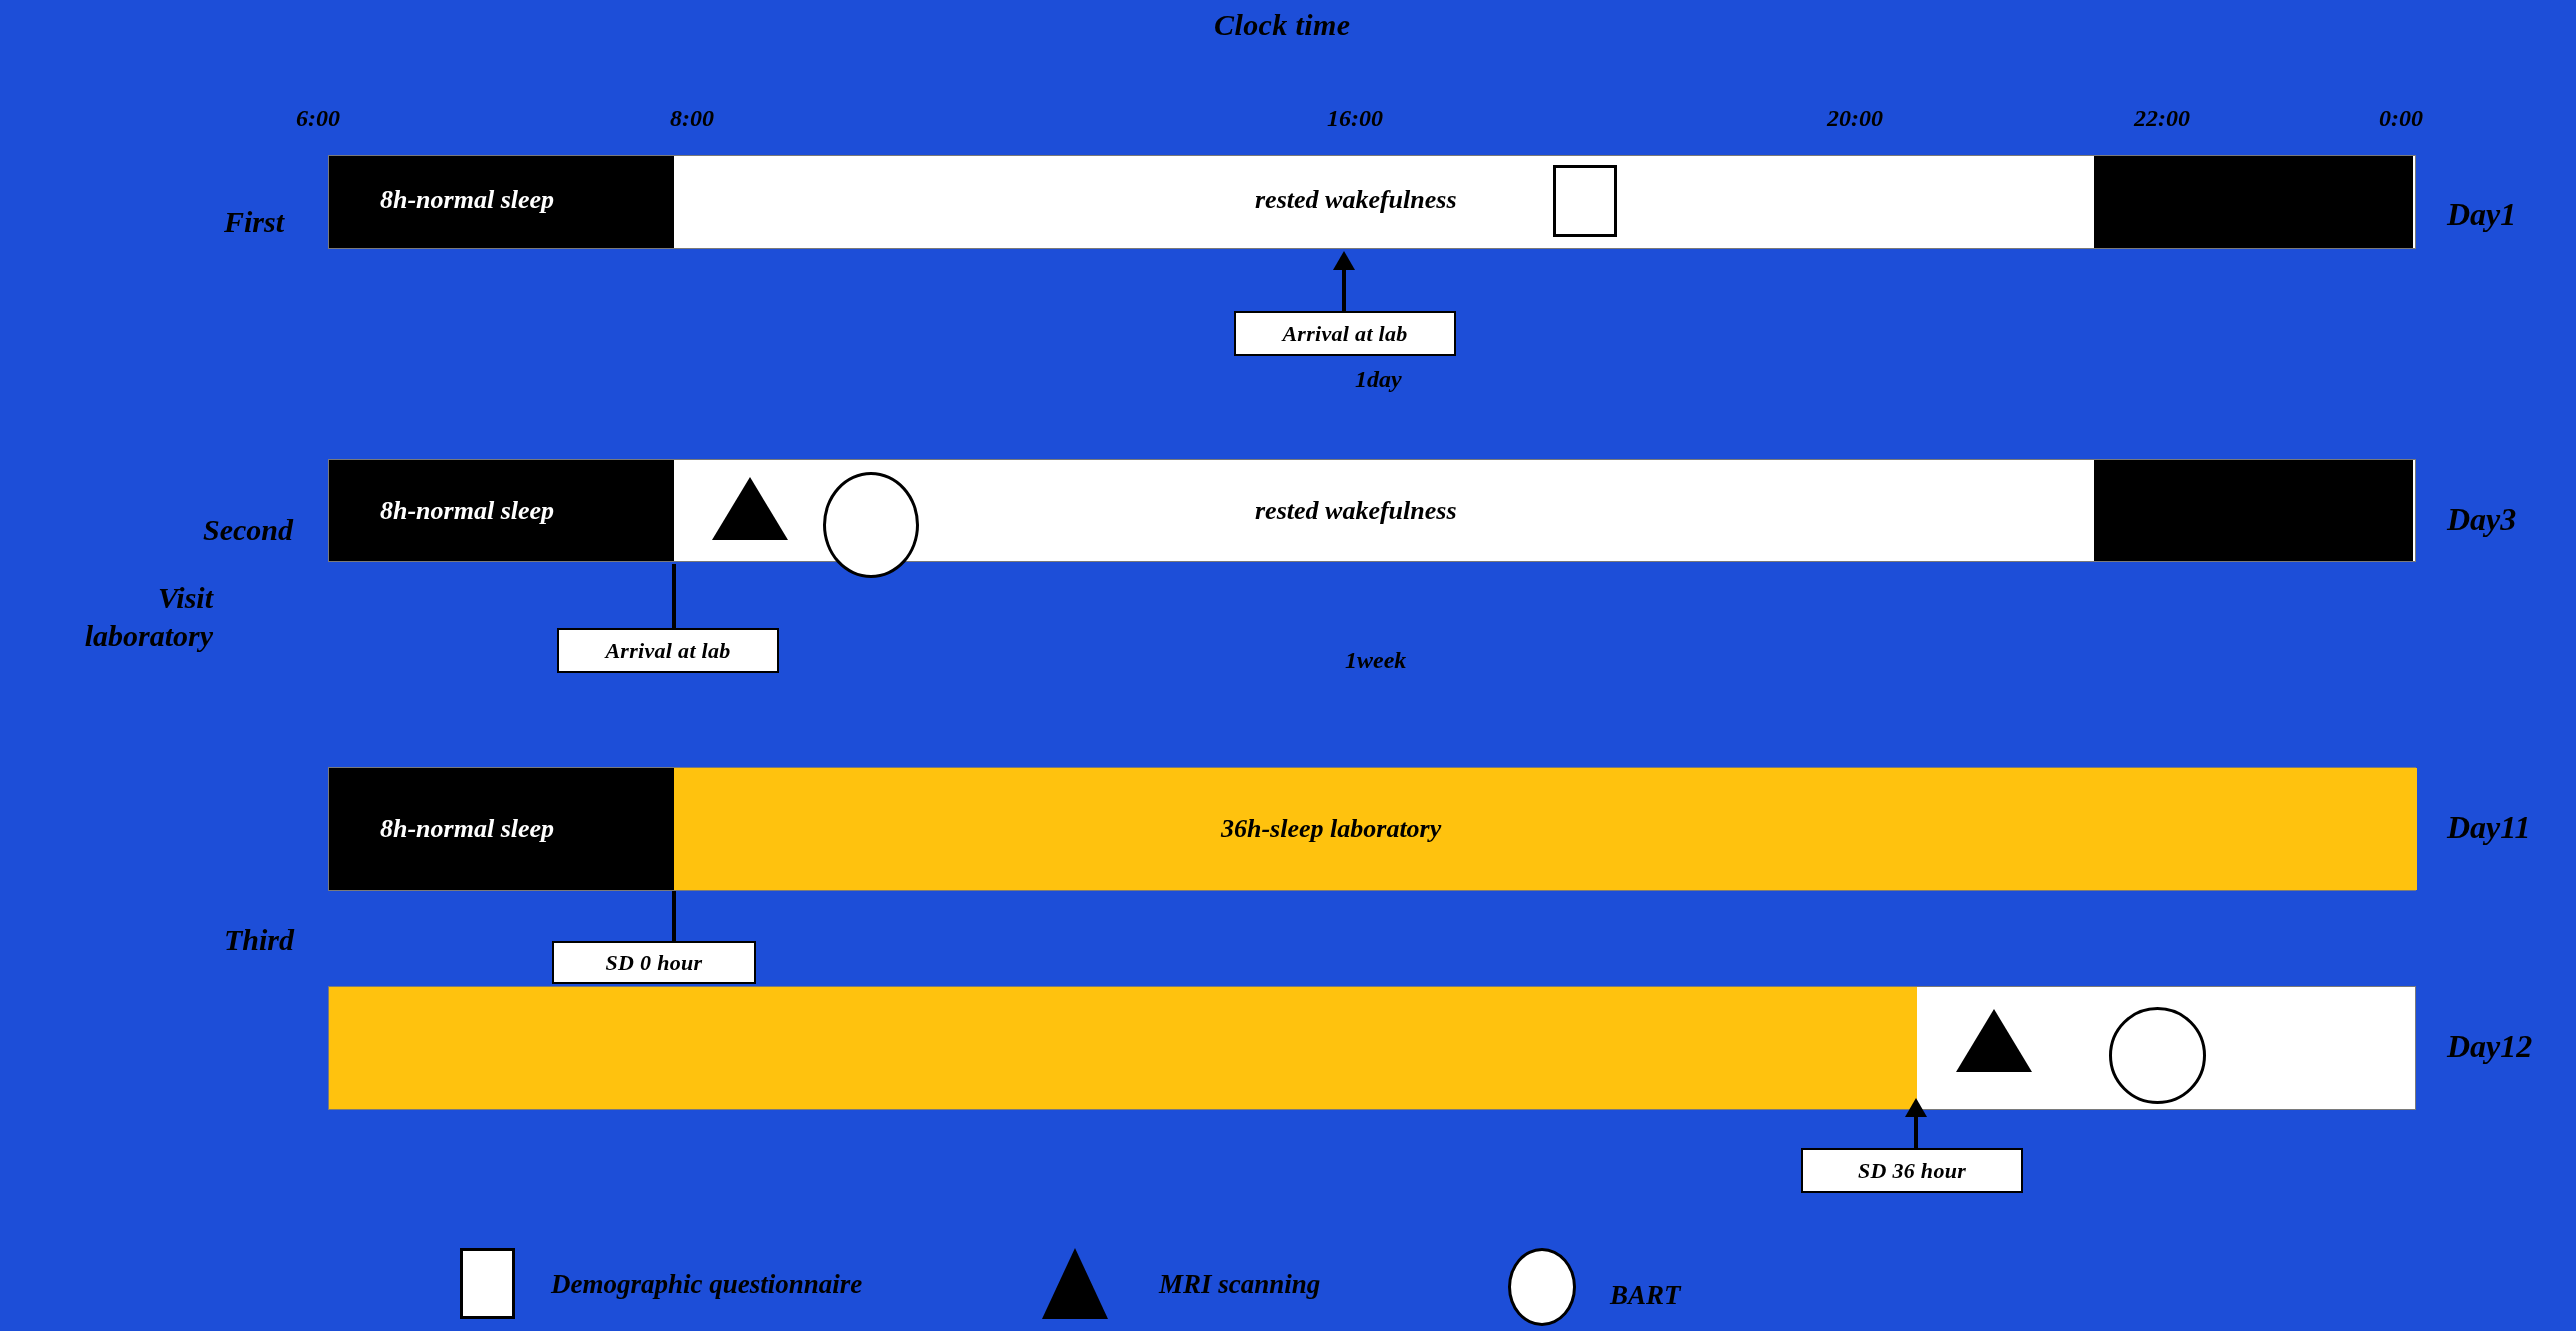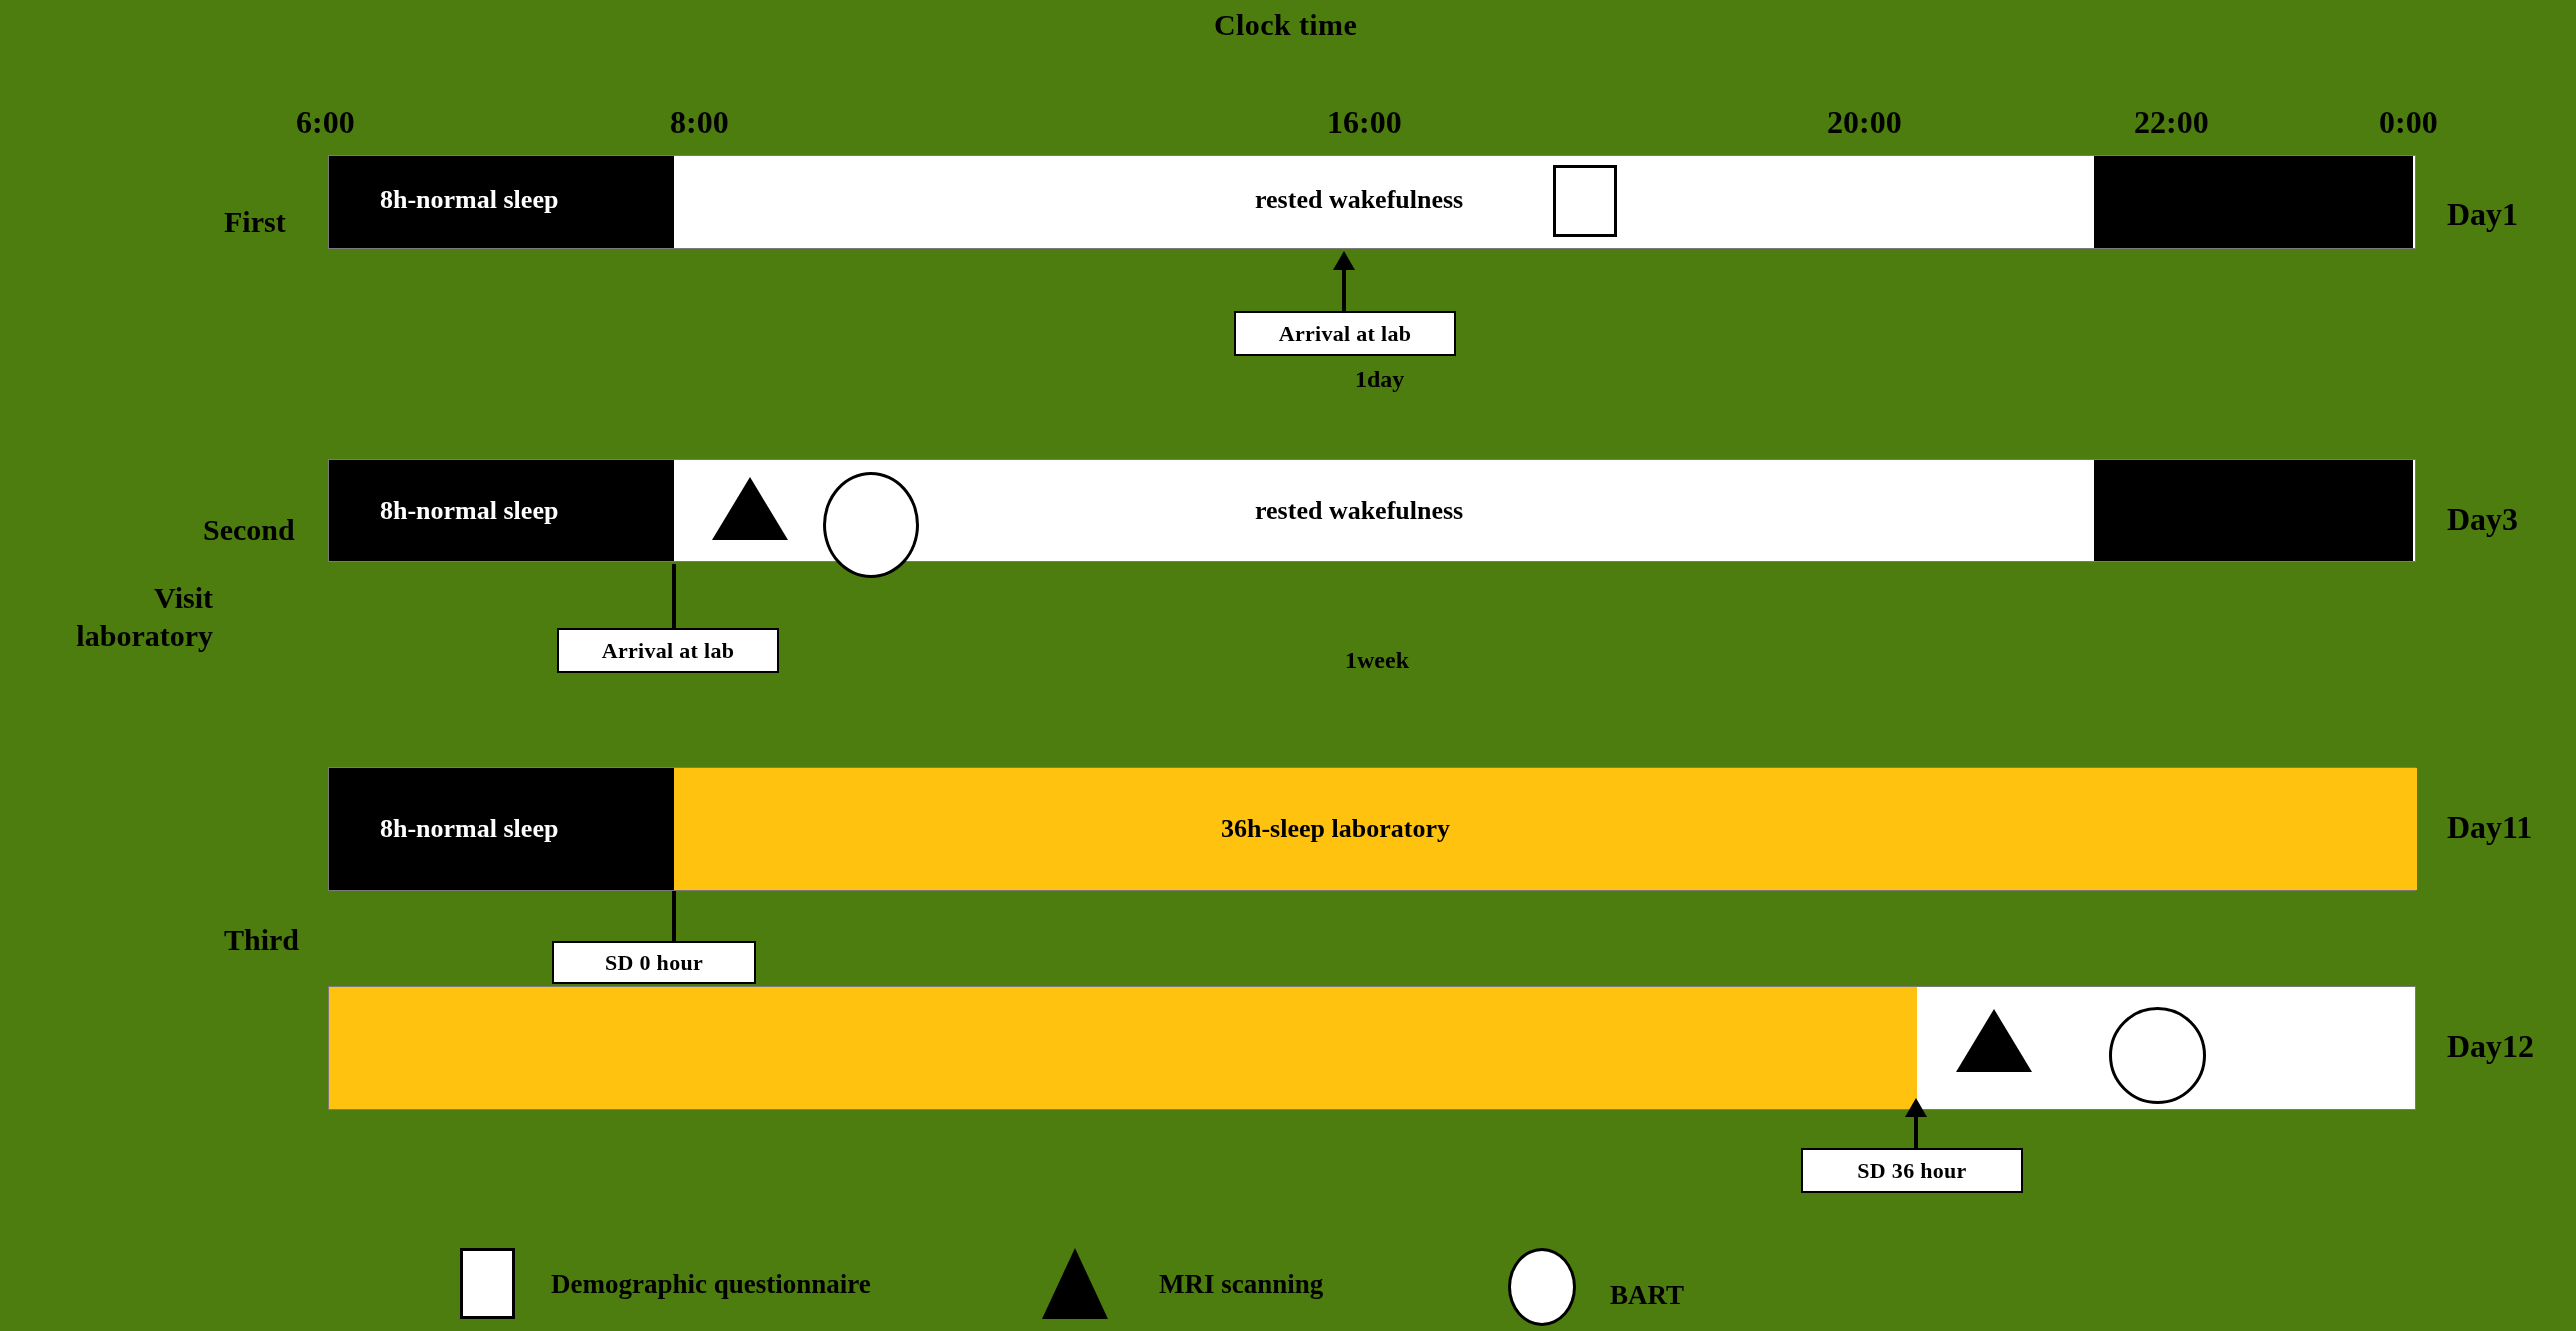--- a/index.html
+++ b/index.html
@@ -8,37 +8,38 @@
     background: #ffffff;
   }
   body {
     font-family: "Liberation Serif", "DejaVu Serif", serif;
     color: #000000;
   }
   #canvas {
     position: relative;
     width: 2576px;
     height: 1332px;
-    background: #4d7c0f;
+    background: #1d4ed8;
     overflow: hidden;
+    font-style: italic;
   }
 
   
   .txt {
     position: absolute;
     font-weight: bold;
     white-space: nowrap;
     line-height: 1;
   }
   .title-clock {
     font-size: 30px;
     letter-spacing: 0.4px;
   }
   .tick {
-    font-size: 32px;
+    font-size: 24px;
   }
   .visit-label {
     font-size: 30px;
     text-align: right;
     line-height: 1.28;
     white-space: normal;
   }
   .ordinal {
     font-size: 30px;
   }

